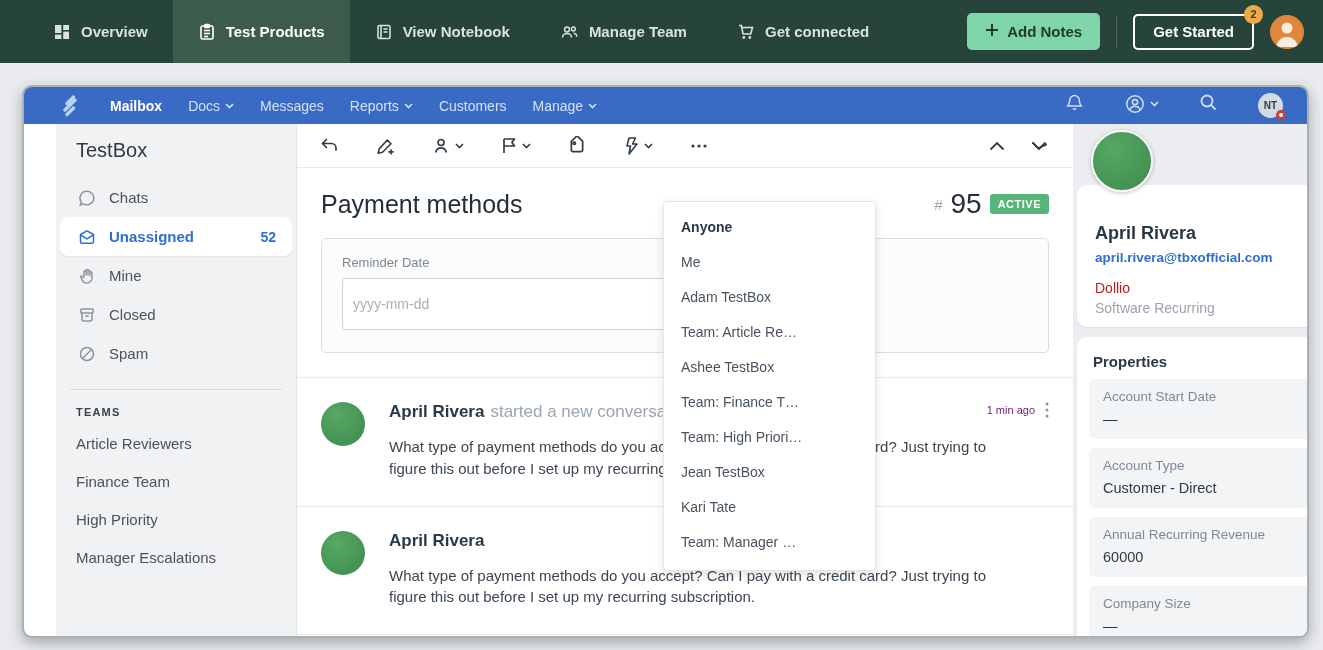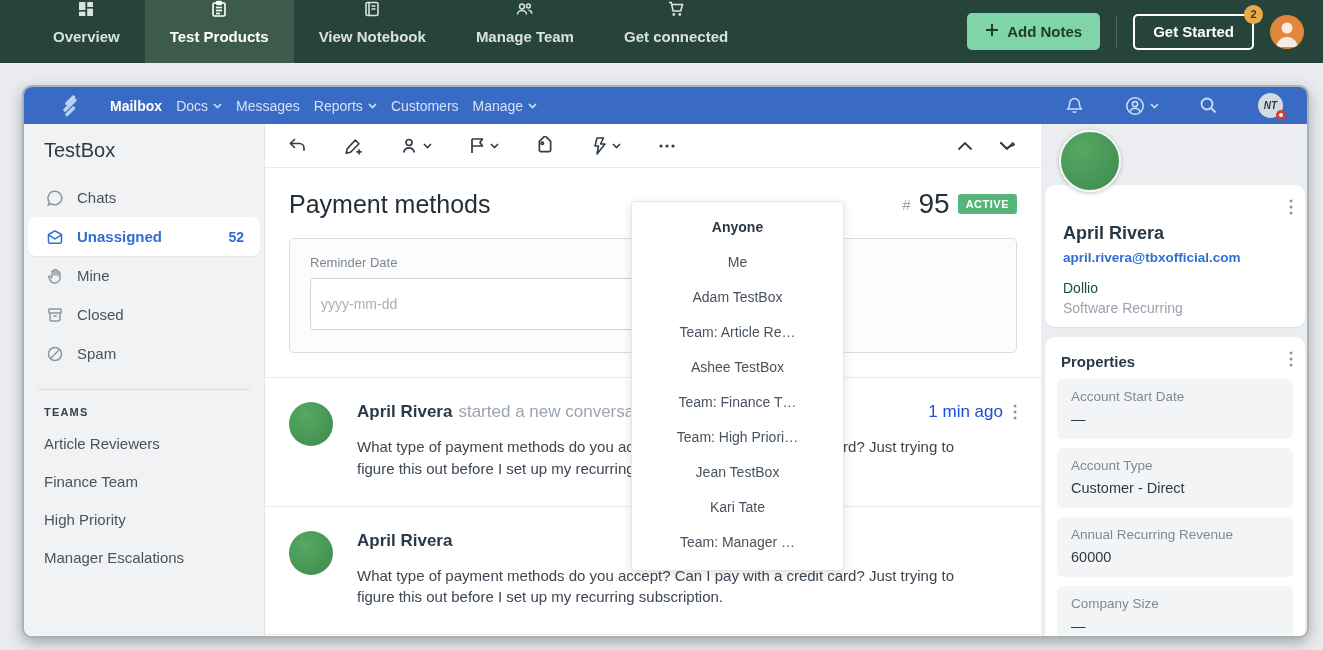--- a/index.html
+++ b/index.html
@@ -4,21 +4,21 @@
 <style>
   * { margin:0; padding:0; box-sizing:border-box; }
   html,body { width:1323px; height:650px; overflow:hidden; }
   body { font-family:"Liberation Sans", sans-serif; background:#e9ebee; position:relative; }
 
   
   .topbar { position:absolute; left:0; top:0; width:1323px; height:63px; background:#27443a;
             display:flex; align-items:stretch; }
   .topbar-items { display:flex; align-items:stretch; margin-left:28px; }
   .top-item { display:flex; align-items:center; gap:10px; padding:0 25px; color:#d9e2dc;
-              font-size:15px; font-weight:600; cursor:pointer;flex-direction:column; }
+              font-size:15px; font-weight:600; cursor:pointer; }
   .top-item.active { background:#3d5b4d; color:#ffffff; }
   .top-item svg { display:block; }
   .topbar-right { margin-left:auto; display:flex; align-items:center; gap:16px; padding-right:19px; }
   .btn-mint { background:#7fd4a8; color:#1d3a2c; border:none; border-radius:5px; height:37px;
               padding:0 18px; font-size:15px; font-weight:700; display:flex; align-items:center;
               gap:8px; cursor:pointer; font-family:inherit; }
   .top-divider { width:1px; height:32px; background:#51685c; }
   .btn-outline-wrap { position:relative; }
   .btn-outline { background:transparent; color:#ffffff; border:2px solid #ffffff; border-radius:5px;
                  height:36px; padding:0 18px; font-size:15px; font-weight:700; cursor:pointer;
@@ -30,34 +30,34 @@
                    align-items:flex-end; justify-content:center; overflow:hidden; cursor:pointer; }
 
   
   .window { position:absolute; left:22px; top:85px; width:1287px; height:553px; background:#ffffff;
             border:2px solid #a9b1b4; border-radius:10px; overflow:hidden;
             box-shadow:0 5px 14px rgba(40,50,50,.35); }
 
   
   .nav { height:37px; background:#3a6bc4; display:flex; align-items:center; padding:0 24px 0 34px; }
   .nav-logo { margin-right:28px; display:flex; align-items:center; cursor:pointer; }
-  .nav-items { display:flex; align-items:center; gap:14px; }
+  .nav-items { display:flex; align-items:center; gap:26px; }
   .nav-item { color:#d3e1f7; font-size:14px; font-weight:500; display:flex; align-items:center;
               gap:5px; cursor:pointer; }
   .nav-item.active { color:#ffffff; font-weight:700; }
-  .nav-right { margin-left:auto; display:flex; align-items:center; gap:40px;font-style:italic; }
+  .nav-right { margin-left:auto; display:flex; align-items:flex-start; gap:40px; }
   .nav-icon { display:flex; align-items:center; gap:4px; cursor:pointer; }
   .avatar-nt { position:relative; width:25px; height:25px; border-radius:50%; background:#d3dae2;
                color:#2e4154; font-size:10px; font-weight:700; display:flex; align-items:center;
                justify-content:center; cursor:pointer; }
   .nt-dot { position:absolute; right:-3px; bottom:-2px; width:10px; height:10px; border-radius:50%;
             background:#fff; border:3px solid #cc4037; }
 
   
-  .win-body { display:flex; height:514px; }
+  .win-body { display:flex; height:514px;margin-left:32px; }
 
   
   .sidebar { width:241px; background:#f1f2f4; border-right:1px solid #e2e4e7; padding-top:15px;
              flex-shrink:0; }
   .sb-title { font-size:20px; color:#2b3a46; font-weight:500; margin:0 0 16px 20px; }
   .sb-item { height:39px; margin:0 4px; padding:0 16px 0 18px; border-radius:8px; display:flex;
              align-items:center; gap:13px; color:#49535d; font-size:15px; cursor:pointer; }
   .sb-item .sb-ic { color:#8b959f; display:flex; }
   .sb-item .sb-count { margin-left:auto; font-size:14px; }
   .sb-item.active { background:#ffffff; color:#2f6fd3; font-weight:700;
@@ -95,43 +95,43 @@
   .full-divider { height:1px; background:#e8eaec; margin:24px -24px 0 -24px; }
   .message { display:flex; gap:24px; padding:24px 0 26px 0; }
   .msg-avatar { width:44px; height:44px; border-radius:50%; flex-shrink:0;
                 background:radial-gradient(circle at 35% 30%, #55a863, #3f8a4e); }
   .msg-main { flex:1; min-width:0; }
   .msg-header { display:flex; align-items:flex-start; }
   .msg-author { font-size:17px; font-weight:600; color:#2b3947; white-space:nowrap; }
   .msg-action { font-size:17px; color:#9aa5b0; margin-left:6px; white-space:nowrap; }
   .msg-meta { margin-left:auto; text-align:right; flex-shrink:0; }
   .msg-meta-row { display:flex; align-items:center; gap:10px; justify-content:flex-end; }
-  .msg-time { font-size:17px; color:#1d4ed8;text-align:center; }
+  .msg-time { font-size:11px; color:#701a75;text-align:center; }
   .msg-status { font-size:13px; color:#9aa5b0; margin-top:6px; }
   .kebab { cursor:pointer; display:flex; }
   .msg-body { margin-top:14px; font-size:15px; line-height:1.45; color:#3c4753; max-width:630px; }
 
   
   .assign-menu { position:absolute; left:366px; top:77px; width:213px; background:#ffffff;
                  border:1px solid #e4e7ea; border-radius:4px; box-shadow:0 3px 10px rgba(30,40,50,.14);
                  padding:8px 0 10px 0; z-index:50; }
-  .am-item { padding:8px 17px; font-size:14px; color:#48535f; line-height:19px; cursor:pointer;text-align:center; }
+  .am-item { padding:8px 17px; font-size:14px; color:#48535f; line-height:19px; cursor:pointer; }
   .am-item.header { font-weight:700; color:#2b3845; }
 
   
   .rightbar { width:270px; background:#ebedf0; position:relative; flex-shrink:0; padding:0 6px 0 4px; }
   .cust-avatar { position:absolute; left:18px; top:6px; width:62px; height:62px; border-radius:50%;
                  background:radial-gradient(circle at 35% 30%, #55a863, #3f8a4e);
                  border:2px solid #f6f7f8; box-shadow:0 1px 4px rgba(0,0,0,.25); z-index:5; }
   .card { background:#ffffff; border-radius:10px; box-shadow:0 1px 2px rgba(0,0,0,.05); }
   .cust-card { margin-top:61px; padding:16px 16px 22px 18px; position:relative; height:142px; }
   .card-kebab { position:absolute; top:14px; right:12px; cursor:pointer; }
   .cust-name { margin-top:22px; font-size:18px; font-weight:600; color:#2b3845; }
   .cust-email { margin-top:6px; font-size:13.5px; font-weight:600; color:#2f6fd3; cursor:pointer; }
-  .cust-company { margin-top:15px; font-size:14px; color:#14532d; }
+  .cust-company { margin-top:15px; font-size:14px; color:#b91c1c; }
   .cust-role { margin-top:4px; font-size:14px; color:#99a3ad; }
   .props-card { margin-top:10px; padding:16px 12px 12px 12px; position:relative; height:330px; }
   .props-heading { font-size:15px; font-weight:700; color:#2b3845; margin-left:4px; }
   .prop-box { background:#f3f4f6; border-radius:6px; padding:10px 14px 12px 14px; margin-top:9px; }
   .prop-box:first-of-type { margin-top:14px; }
   .prop-label { font-size:13.5px; color:#7e8a96; }
   .prop-value { font-size:14.5px; color:#2d3a46; margin-top:7px; font-weight:500; }
 </style>
 </head>
 <body>

